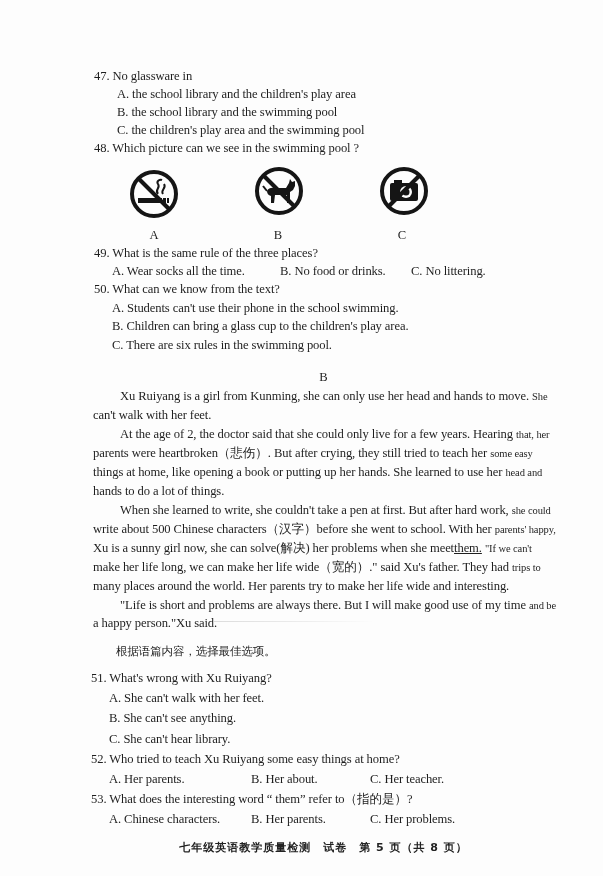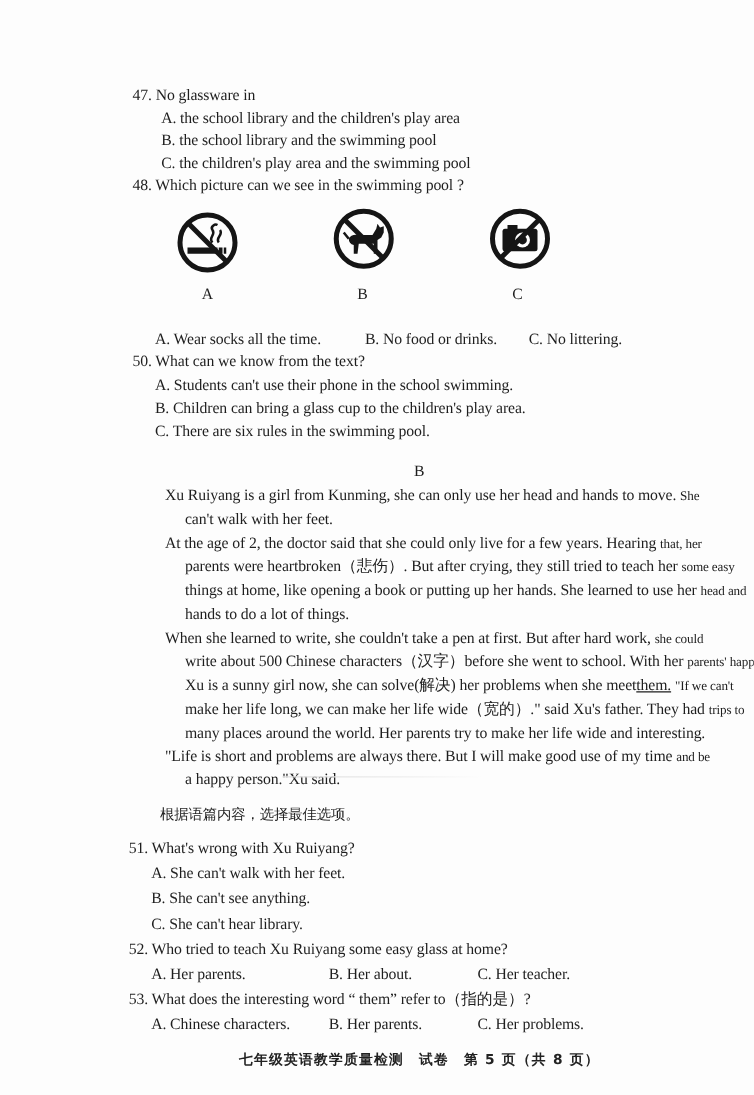--- a/index.html
+++ b/index.html
@@ -11,34 +11,34 @@
       width: 603px;
       height: 876px;
       position: relative;
       overflow: hidden;
       font-family: "Liberation Serif", "DejaVu Serif", serif;
       color: #1e1e1e;
       background: #fdfdfd;
     }
     .page {
       position: absolute;
-      left: 16px; top: 0;
+      left: 4px; top: 0;
       width: 564px; height: 876px;
     }
     .line {
       position: absolute;
       white-space: nowrap;
       font-size: 12.6px;
       line-height: 16px;
       letter-spacing: -0.1px;
     }
     .q { left: 90px; }
     .opt { left: 113px; }
     .opt2 { left: 108px; }
-    .para { left: 89px; margin-left: 43px; }
+    .para { left: 89px; }
     .indent { left: 116px; }
     .u { text-decoration: underline; }
     .small { font-size: 10.5px; }
     .cn {
       font-family: "DejaVu Sans", sans-serif;
       font-size: 11.5px;
     }
     .signs {
       position: absolute;
       top: 165px;
@@ -134,20 +134,24 @@
       <circle cx="28" cy="27" r="6" fill="#fdfdfd"></circle>
       <circle cx="28" cy="27" r="3.5" fill="#151515"></circle>
       <line x1="41" y1="11" x2="11" y2="41" stroke="#151515" stroke-width="4"></line>
     </svg>
 
     <div class="sign-label" style="left:140px; top:62px;">A</div>
     <div class="sign-label" style="left:264px; top:62px;">B</div>
     <div class="sign-label" style="left:388px; top:62px;">C</div>
   </div>
 
+  <div class="line q" style="top:245px;">
+    <span>49.</span>
+    <span>What is the same rule of the three places?</span>
+  </div>
   <div class="line opt2" style="top:263px;">A. Wear socks all the time.</div>
   <div class="line" style="left:276px; top:263px;">B. No food or drinks.</div>
   <div class="line" style="left:407px; top:263px;">C. No littering.</div>
 
   <div class="line q" style="top:281px;">
     <span>50.</span>
     <span>What can we know from the text?</span>
   </div>
   <div class="line opt2" style="top:300px;">A. Students can't use their phone in the school swimming.</div>
   <div class="line opt2" style="top:318px;">B. Children can bring a glass cup to the children's play area.</div>
@@ -207,21 +211,21 @@
   <div class="line" style="left:87px; top:670px;">
     <span>51.</span>
     <span>What's wrong with Xu Ruiyang?</span>
   </div>
   <div class="line" style="left:105px; top:690px;">A. She can't walk with her feet.</div>
   <div class="line" style="left:105px; top:710px;">B. She can't see anything.</div>
   <div class="line" style="left:105px; top:731px;">C. She can't hear library.</div>
 
   <div class="line" style="left:87px; top:751px;">
     <span>52.</span>
-    <span>Who tried to teach Xu Ruiyang some easy glass at home?</span>
+    <span>Who tried to teach Xu Ruiyang some easy things at home?</span>
   </div>
   <div class="line" style="left:105px; top:771px;">A. Her parents.</div>
   <div class="line" style="left:247px; top:771px;">B. Her about.</div>
   <div class="line" style="left:366px; top:771px;">C. Her teacher.</div>
 
   <div class="line" style="left:87px; top:791px;">
     <span>53.</span>
     <span>What does the interesting word “ them” refer to（指的是）?</span>
   </div>
   <div class="line" style="left:105px; top:811px;">A. Chinese characters.</div>

